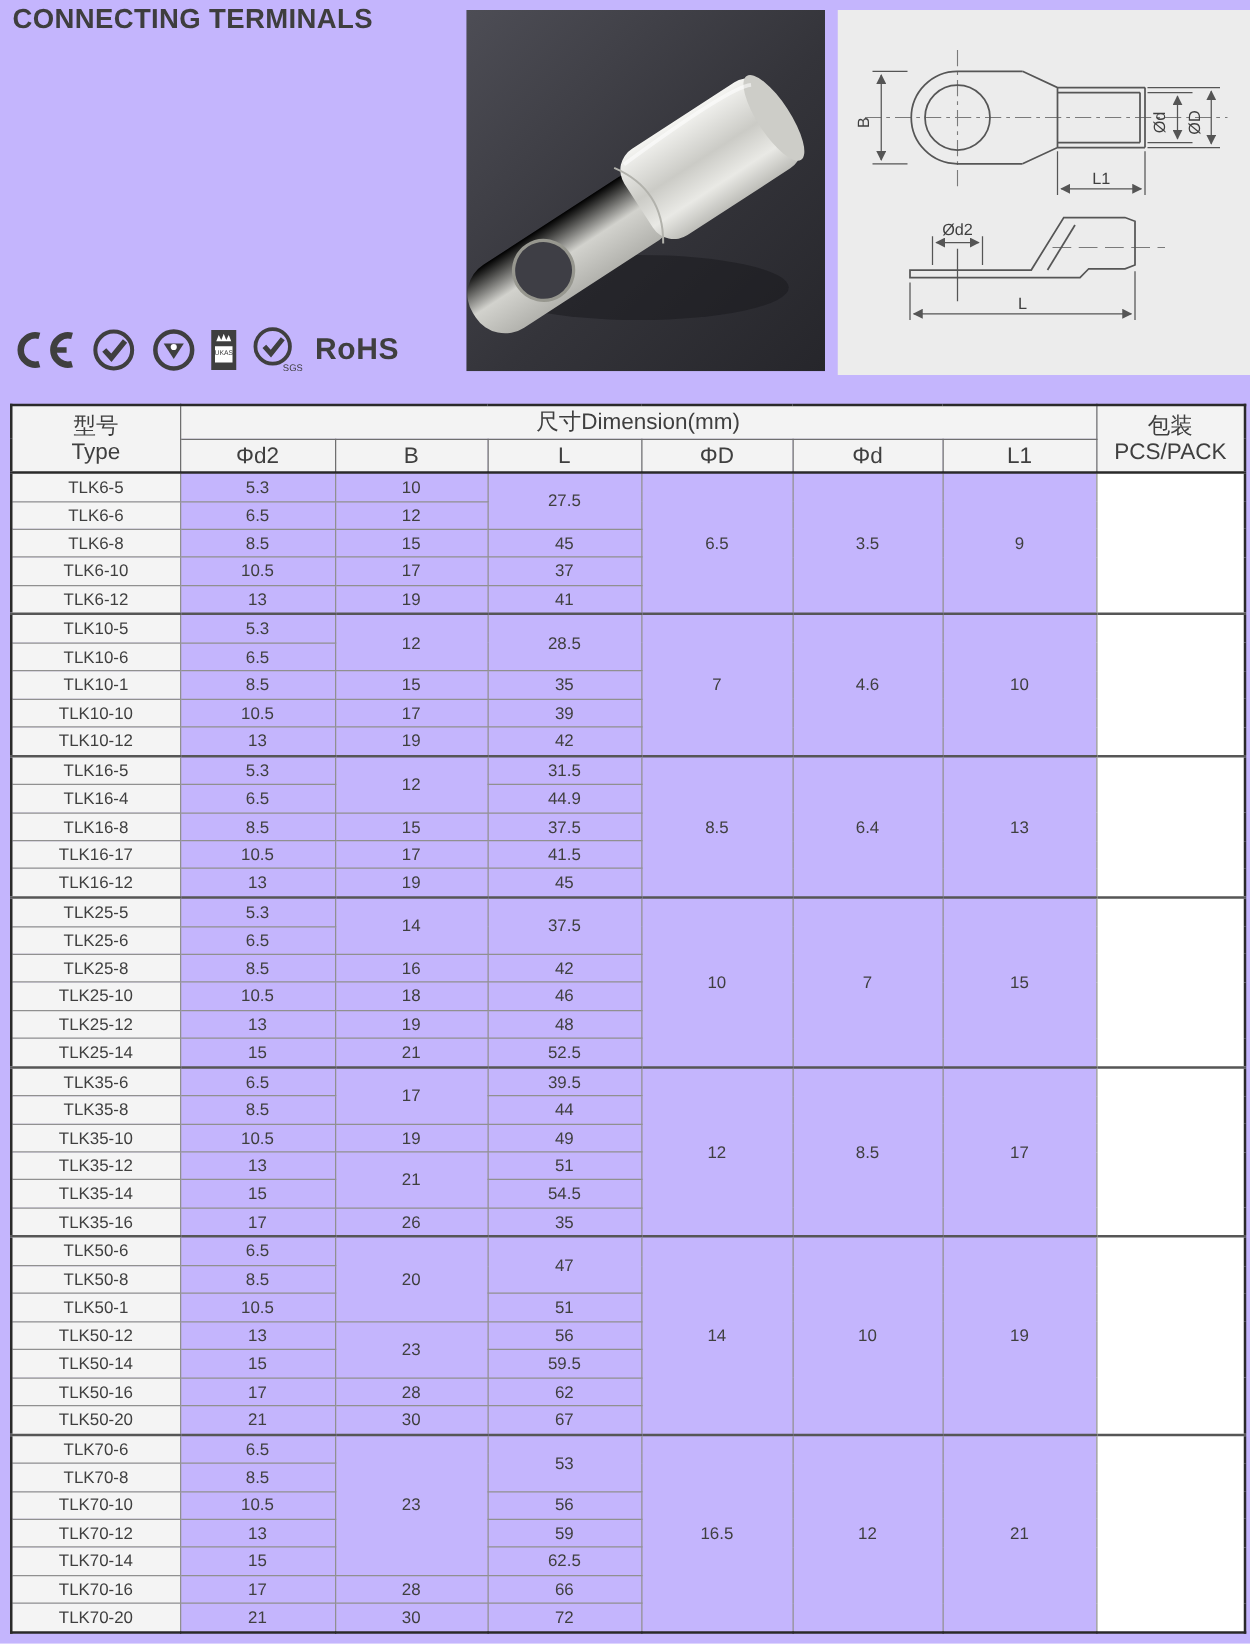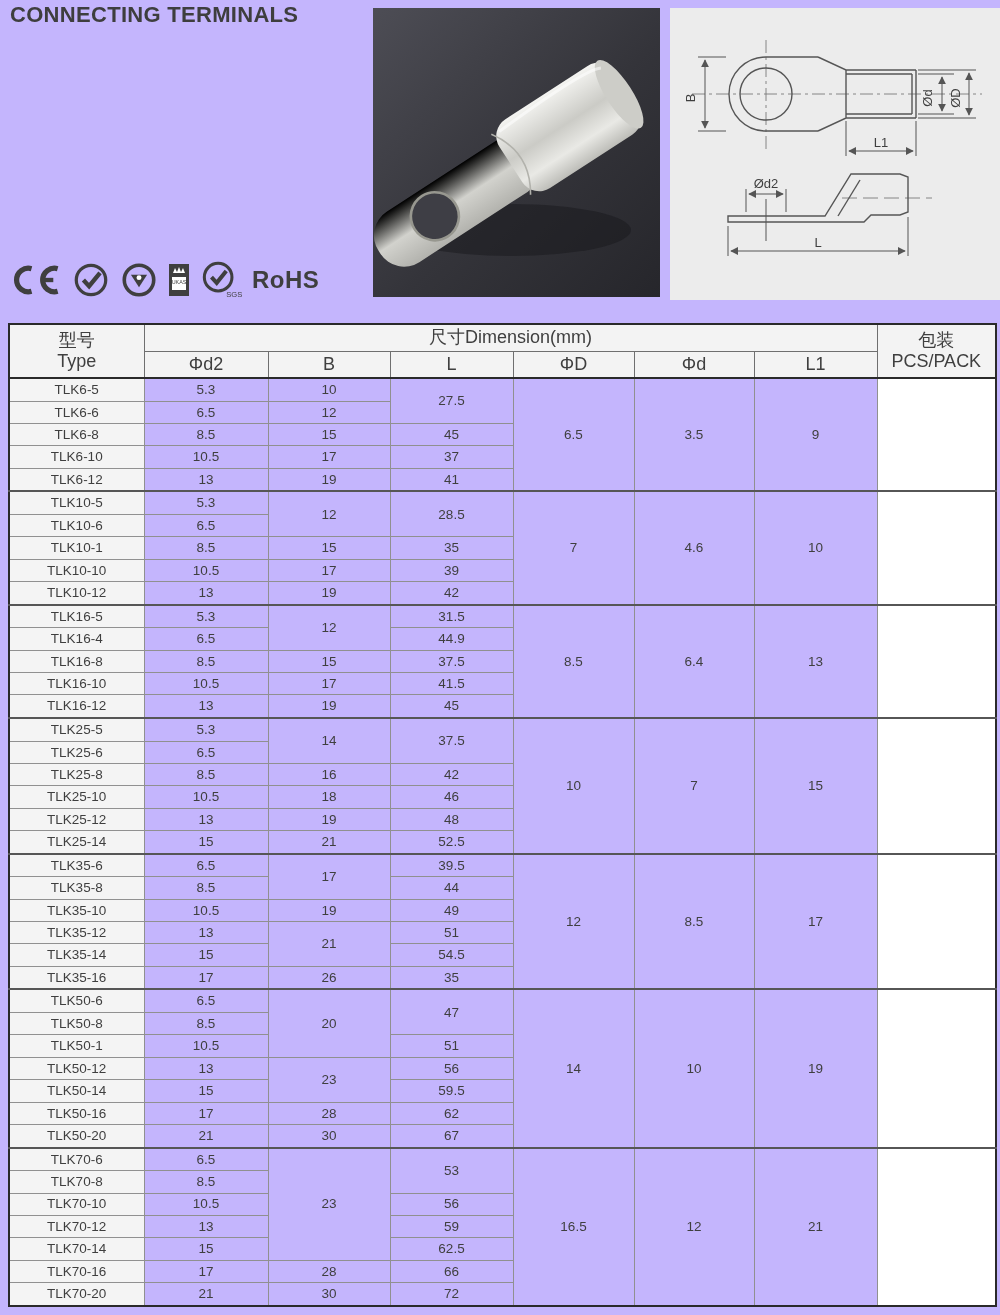--- a/index.html
+++ b/index.html
@@ -272,21 +272,21 @@
           <td>6.5</td>
           <td>44.9</td>
         </tr>
         <tr>
           <td class="type">TLK16-8</td>
           <td>8.5</td>
           <td>15</td>
           <td>37.5</td>
         </tr>
         <tr>
-          <td class="type">TLK16-10</td>
+          <td class="type">TLK16-17</td>
           <td>10.5</td>
           <td>17</td>
           <td>41.5</td>
         </tr>
         <tr>
           <td class="type">TLK16-12</td>
           <td>13</td>
           <td>19</td>
           <td>45</td>
         </tr>

